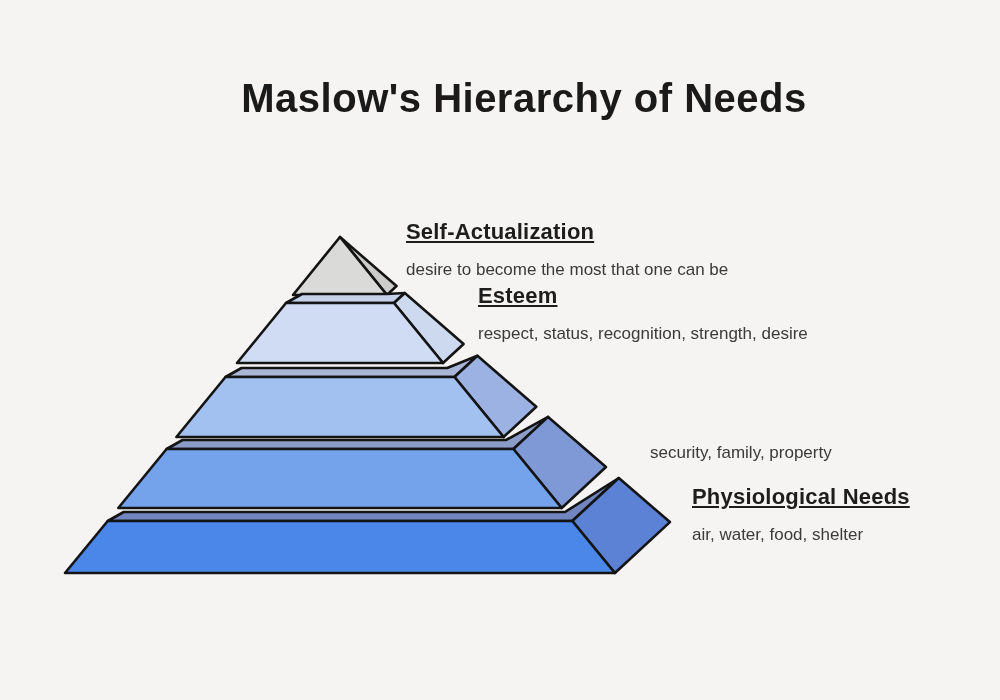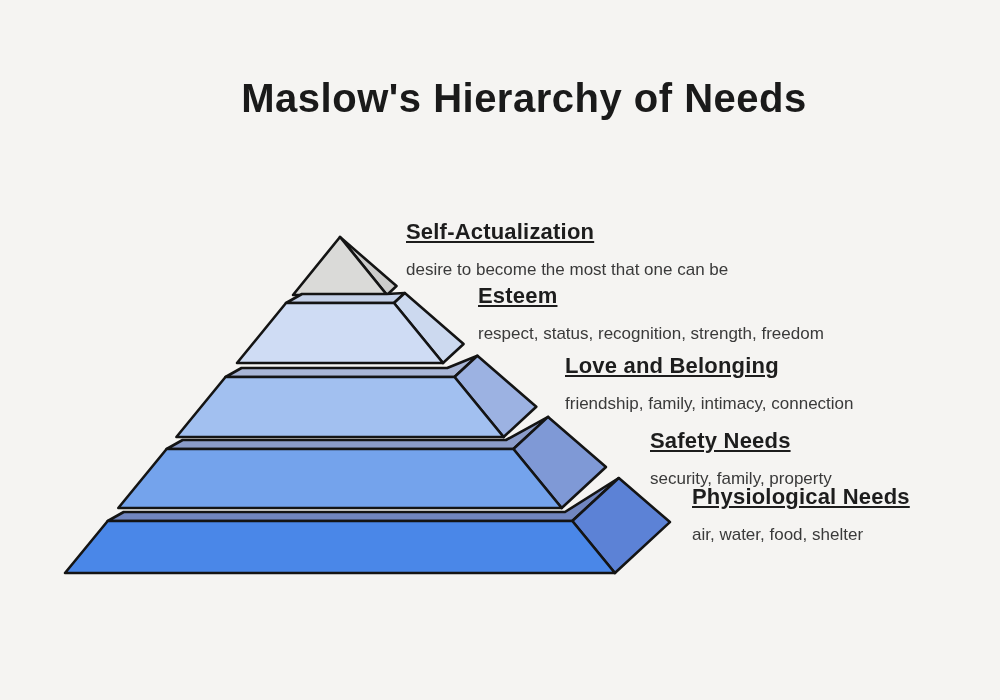--- a/index.html
+++ b/index.html
@@ -102,30 +102,25 @@
     </g>
   </svg>
 
   <div class="level-label pos-0">
     <div class="level-name">Self-Actualization</div>
     <div class="level-desc">desire to become the most that one can be</div>
   </div>
 
   <div class="level-label pos-1">
     <div class="level-name">Esteem</div>
-    <div class="level-desc">respect, status, recognition, strength, freedom</div>
+    <div class="level-desc">respect, status, recognition, strength, desire</div>
   </div>
 
-  <div class="level-label pos-2">
-    <div class="level-name">Love and Belonging</div>
-    <div class="level-desc">friendship, family, intimacy, connection</div>
-  </div>
 
   <div class="level-label pos-3">
-    <div class="level-name">Safety Needs</div>
     <div class="level-desc">security, family, property</div>
   </div>
 
   <div class="level-label pos-4">
     <div class="level-name">Physiological Needs</div>
     <div class="level-desc">air, water, food, shelter</div>
   </div>
 
 </div>
 

